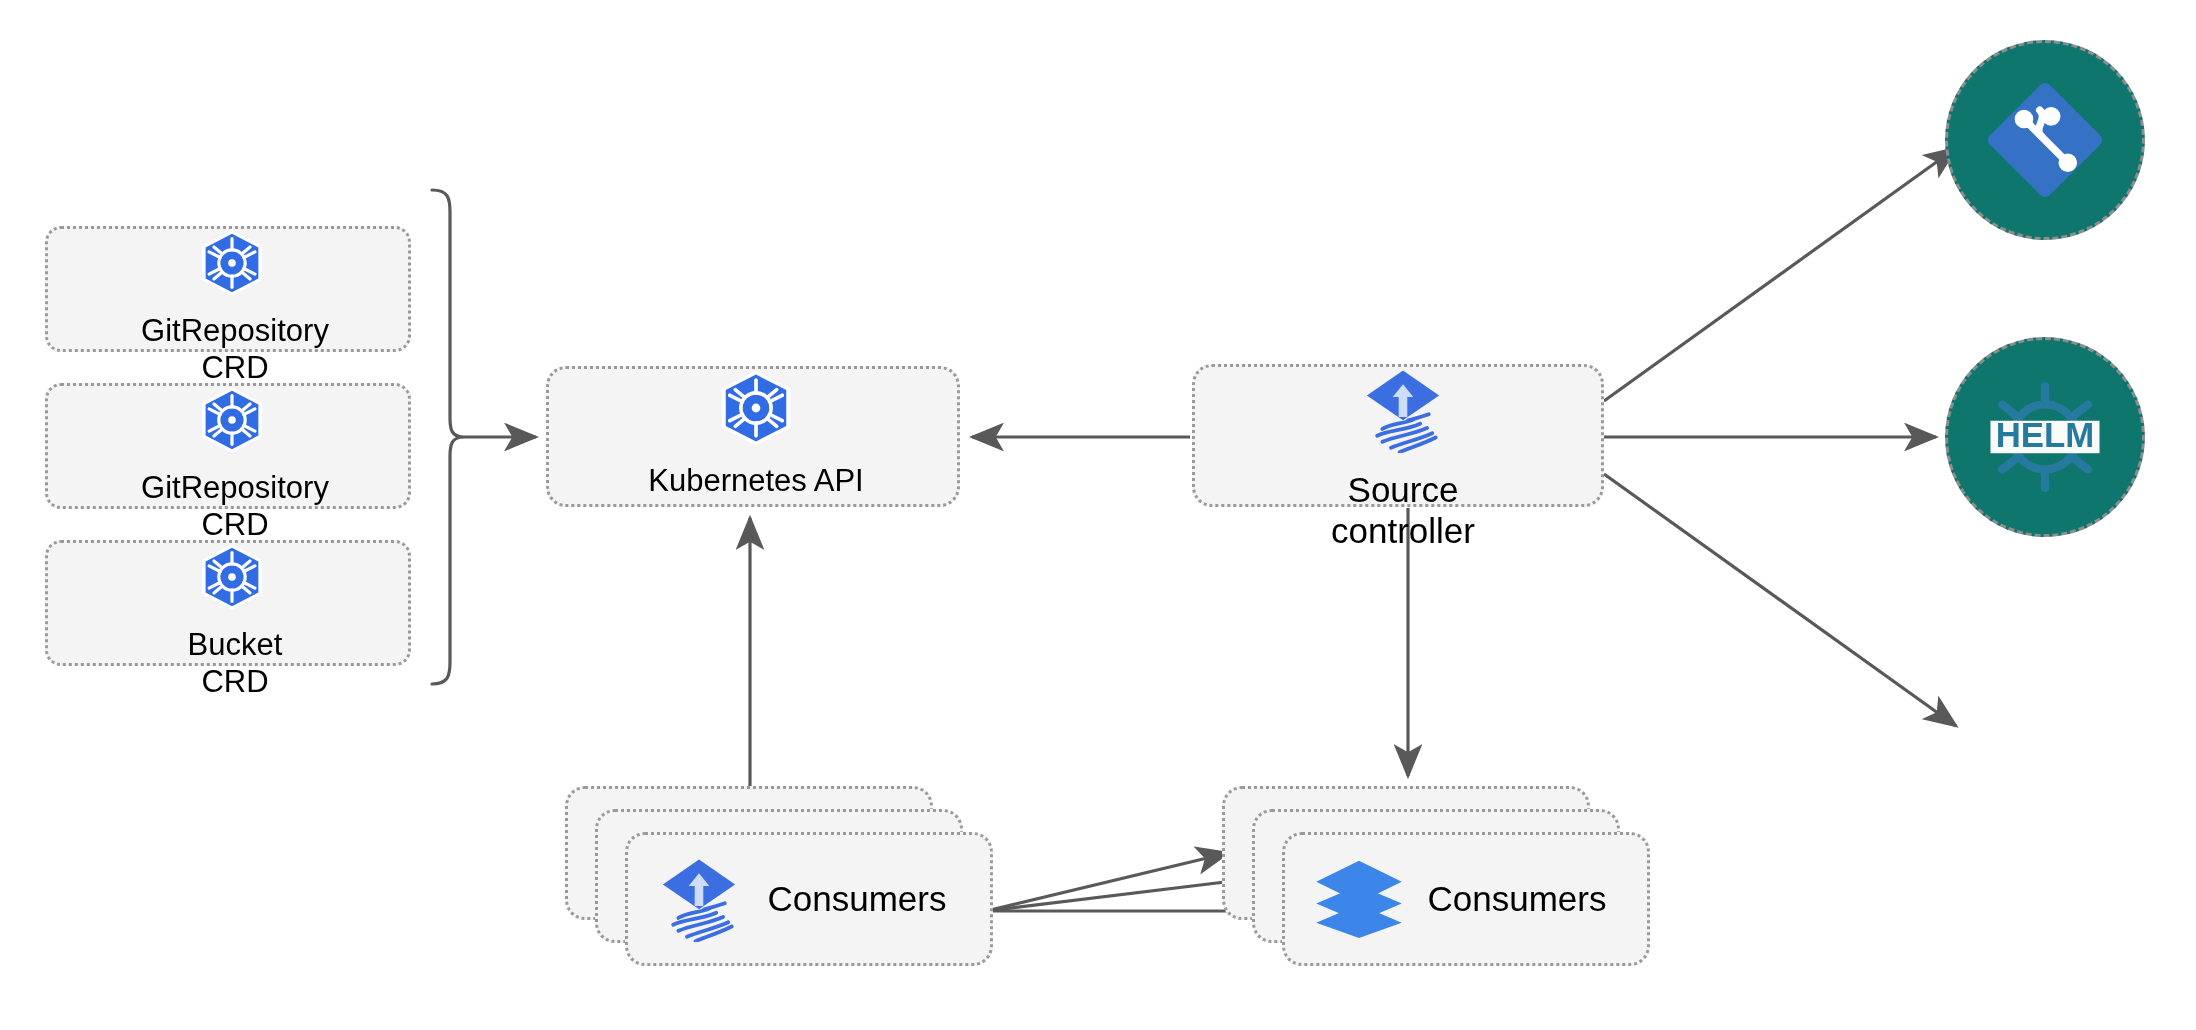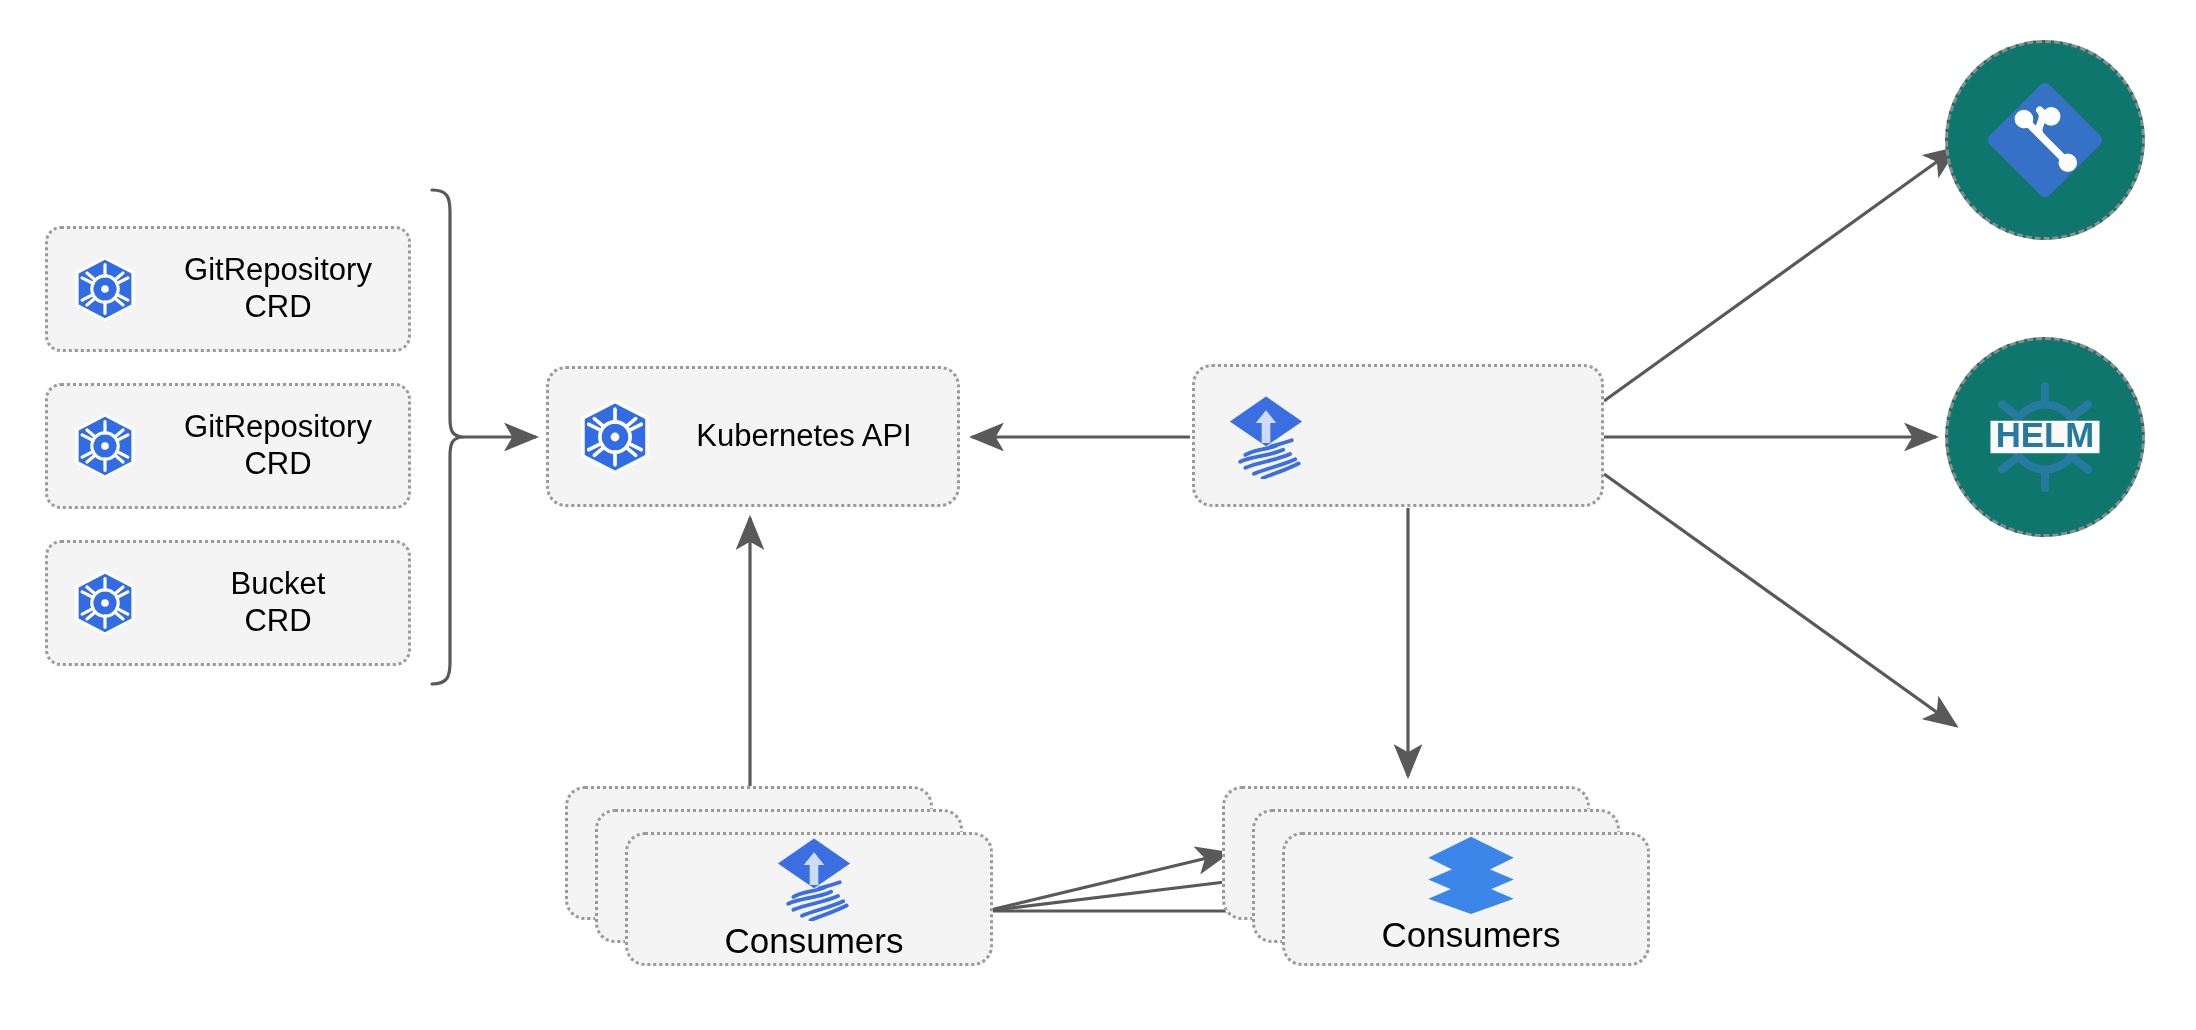--- a/index.html
+++ b/index.html
@@ -30,21 +30,21 @@
   }
 
   
   .node {
     position: absolute;
     background: #f4f4f4;
     border: 3px dotted #9a9a9a;
     border-radius: 18px;
     box-sizing: border-box;
     display: flex;
-    flex-direction: row;
+    flex-direction: column;
     align-items: center;
     justify-content: flex-start;
     gap: 16px;
   }
   .node .label {
     color: #000000;
     text-align: center;
     line-height: 1.18;
     white-space: pre-line;
     flex: 1 1 auto;
@@ -105,21 +105,21 @@
     background: #f4f4f4;
     border: 3px dotted #9a9a9a;
     border-radius: 20px;
     box-sizing: border-box;
   }
   .stack .sheet.s1 { left: 0px;  top: 0px;  }
   .stack .sheet.s2 { left: 30px; top: 23px; }
   .stack .sheet.s3 {
     left: 60px; top: 46px;
     display: flex;
-    flex-direction: column;
+    flex-direction: row;
     align-items: center;
     padding-left: 28px;
     padding-right: 18px;
   }
   .stack .label {
     color: #000;
     flex: 1 1 auto;
     text-align: center;
     font-size: 35px;
   }
@@ -303,20 +303,22 @@
         <g stroke="#3b6ee0" stroke-width="4.4" fill="none" stroke-linecap="round">
           <path d="M26,72 C36,66 50,66 62,61"></path>
           <path d="M20,80 C34,73 52,74 70,66"></path>
           <path d="M26,87 C42,80 60,79 78,71"></path>
           <path d="M36,94 C50,88 66,85 84,77"></path>
           <path d="M46,99 C58,94 72,90 88,82"></path>
           <path d="M56,62 C64,60 72,58 80,55"></path>
         </g>
       </svg>
     </span>
+    <span class="label">Source
+controller</span>
   </div>
 
   <div class="stack" id="node-consumers">
     <div class="sheet s1"></div>
     <div class="sheet s2"></div>
     <div class="sheet s3">
       <span class="icon icon-flux">
         <svg viewBox="0 0 100 100" width="100%" height="100%">
           <polygon points="50,4 92,33 50,62 8,33" fill="#3b6ee0"></polygon>
           <path d="M50,20 L62,35 L55,35 L55,58 L45,58 L45,35 L38,35 Z" fill="#cfdcf7"></path>

